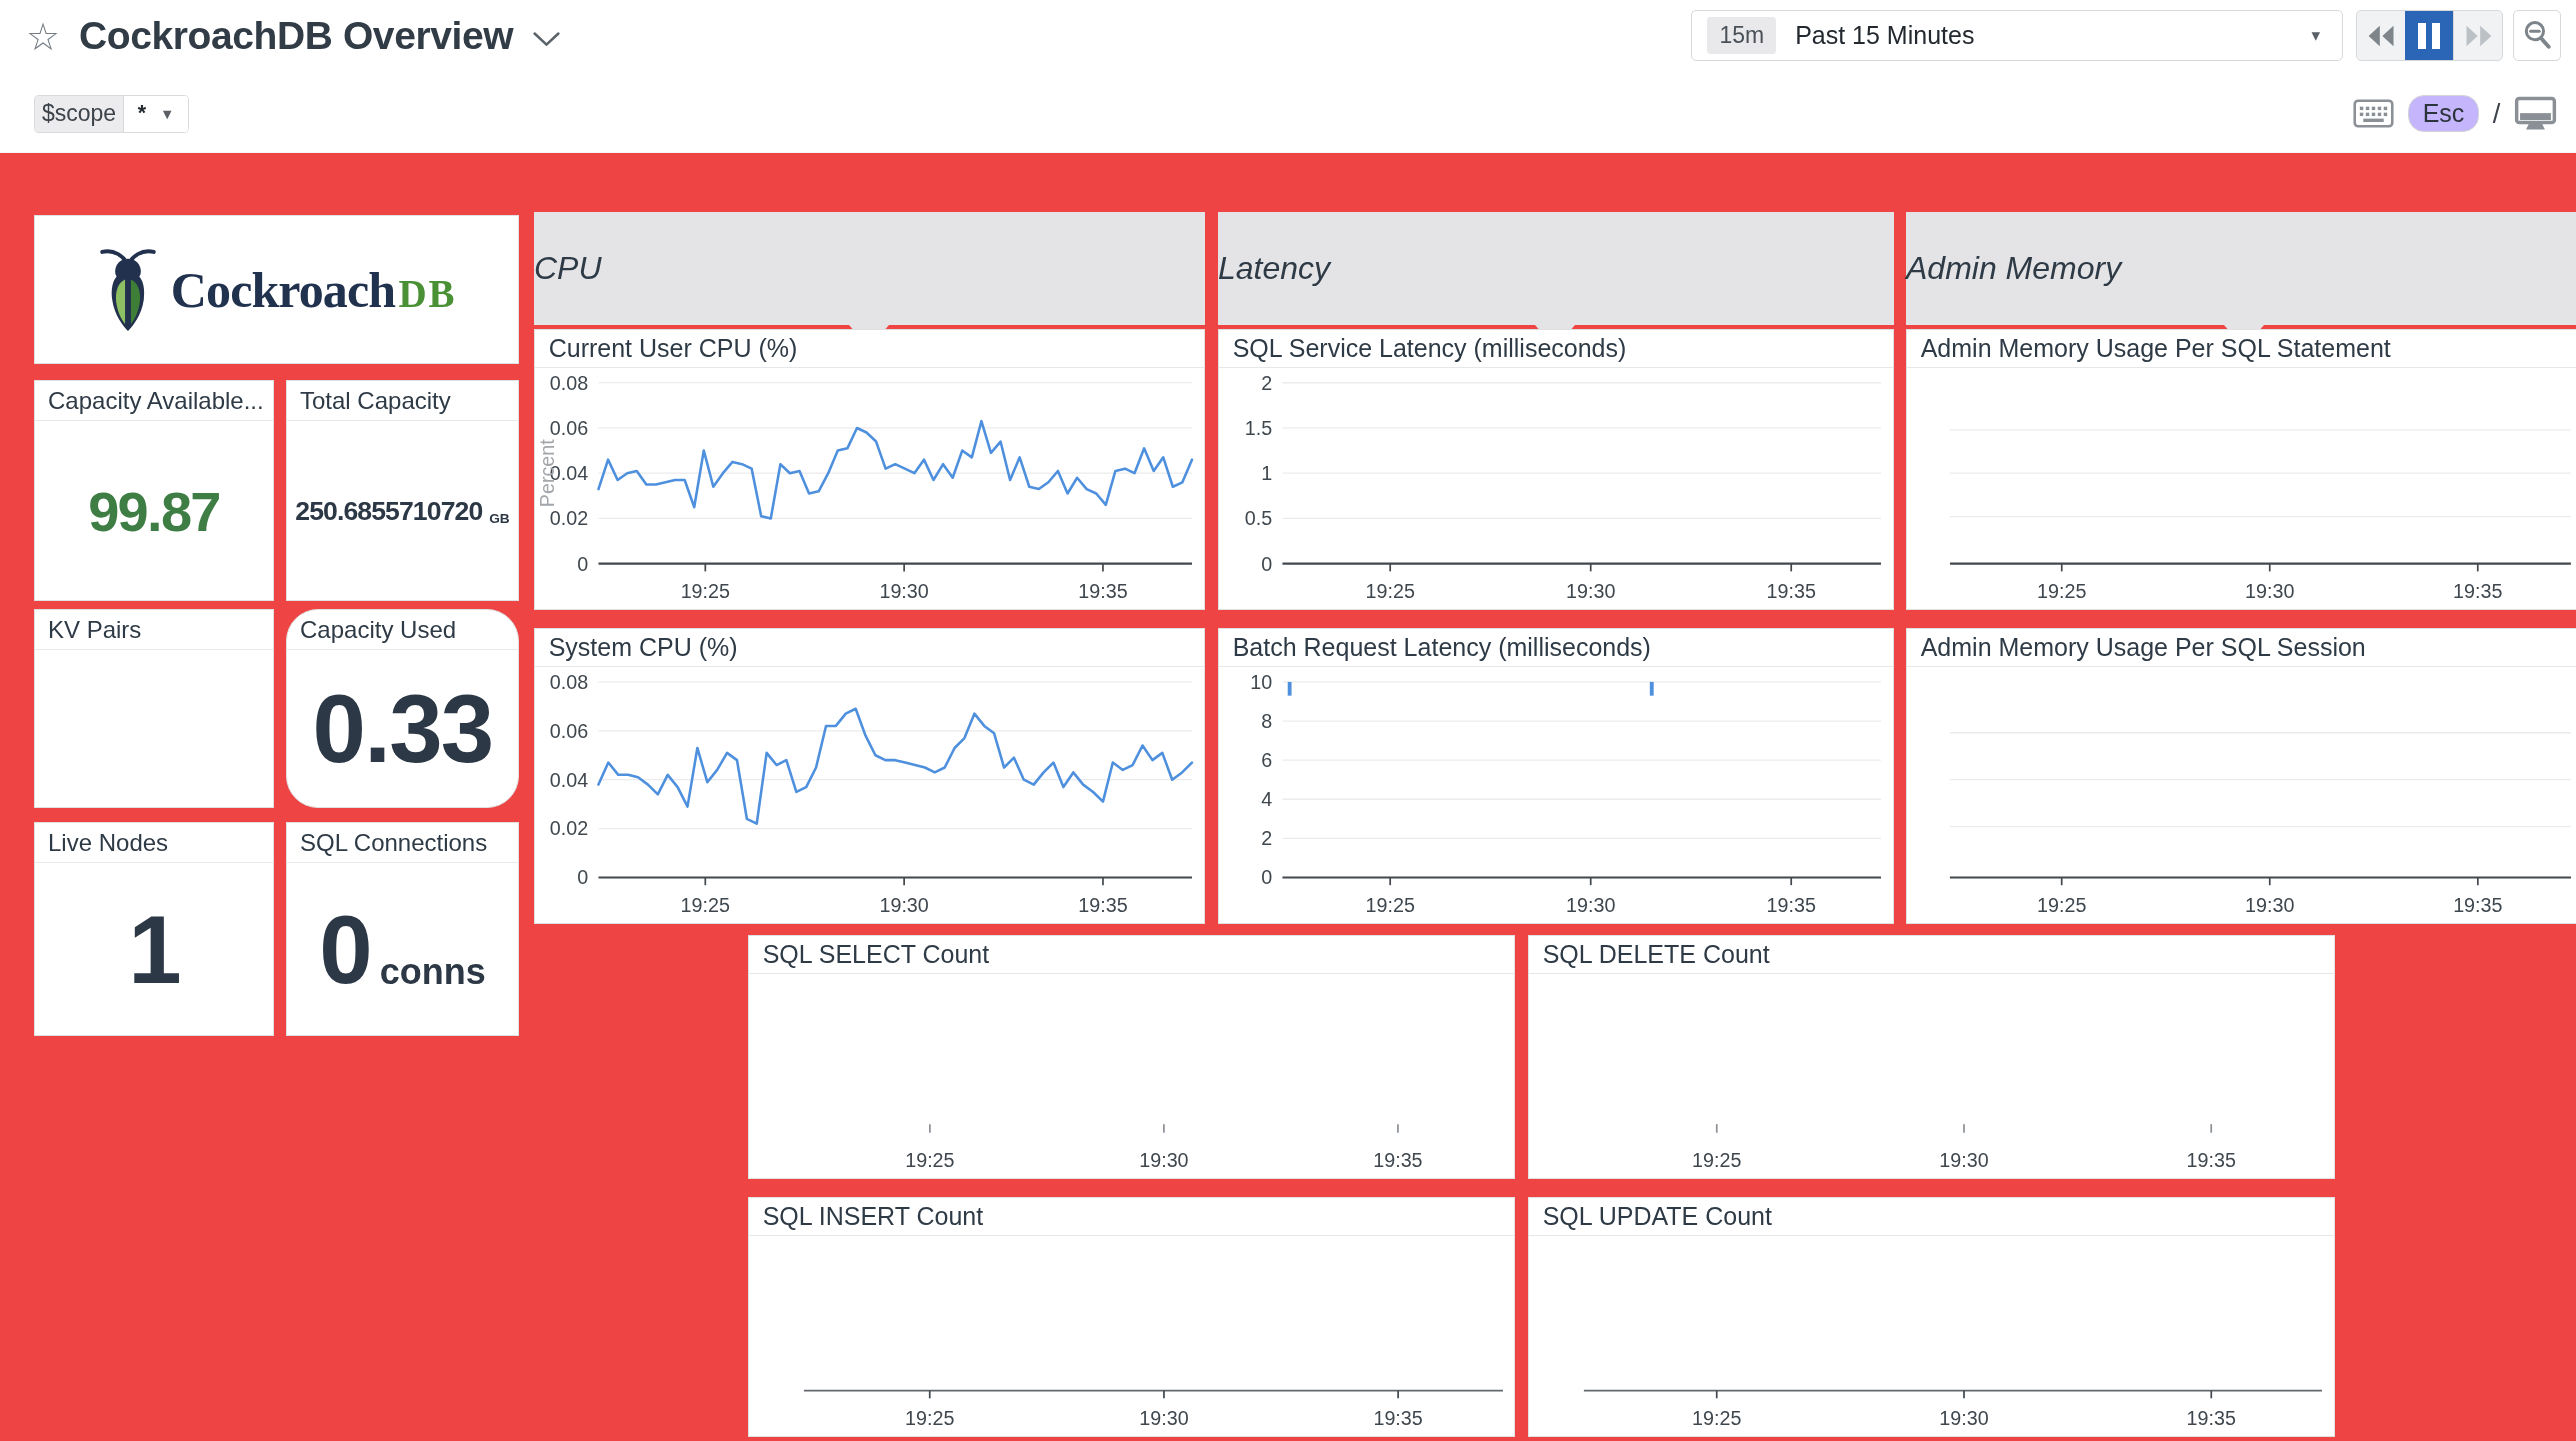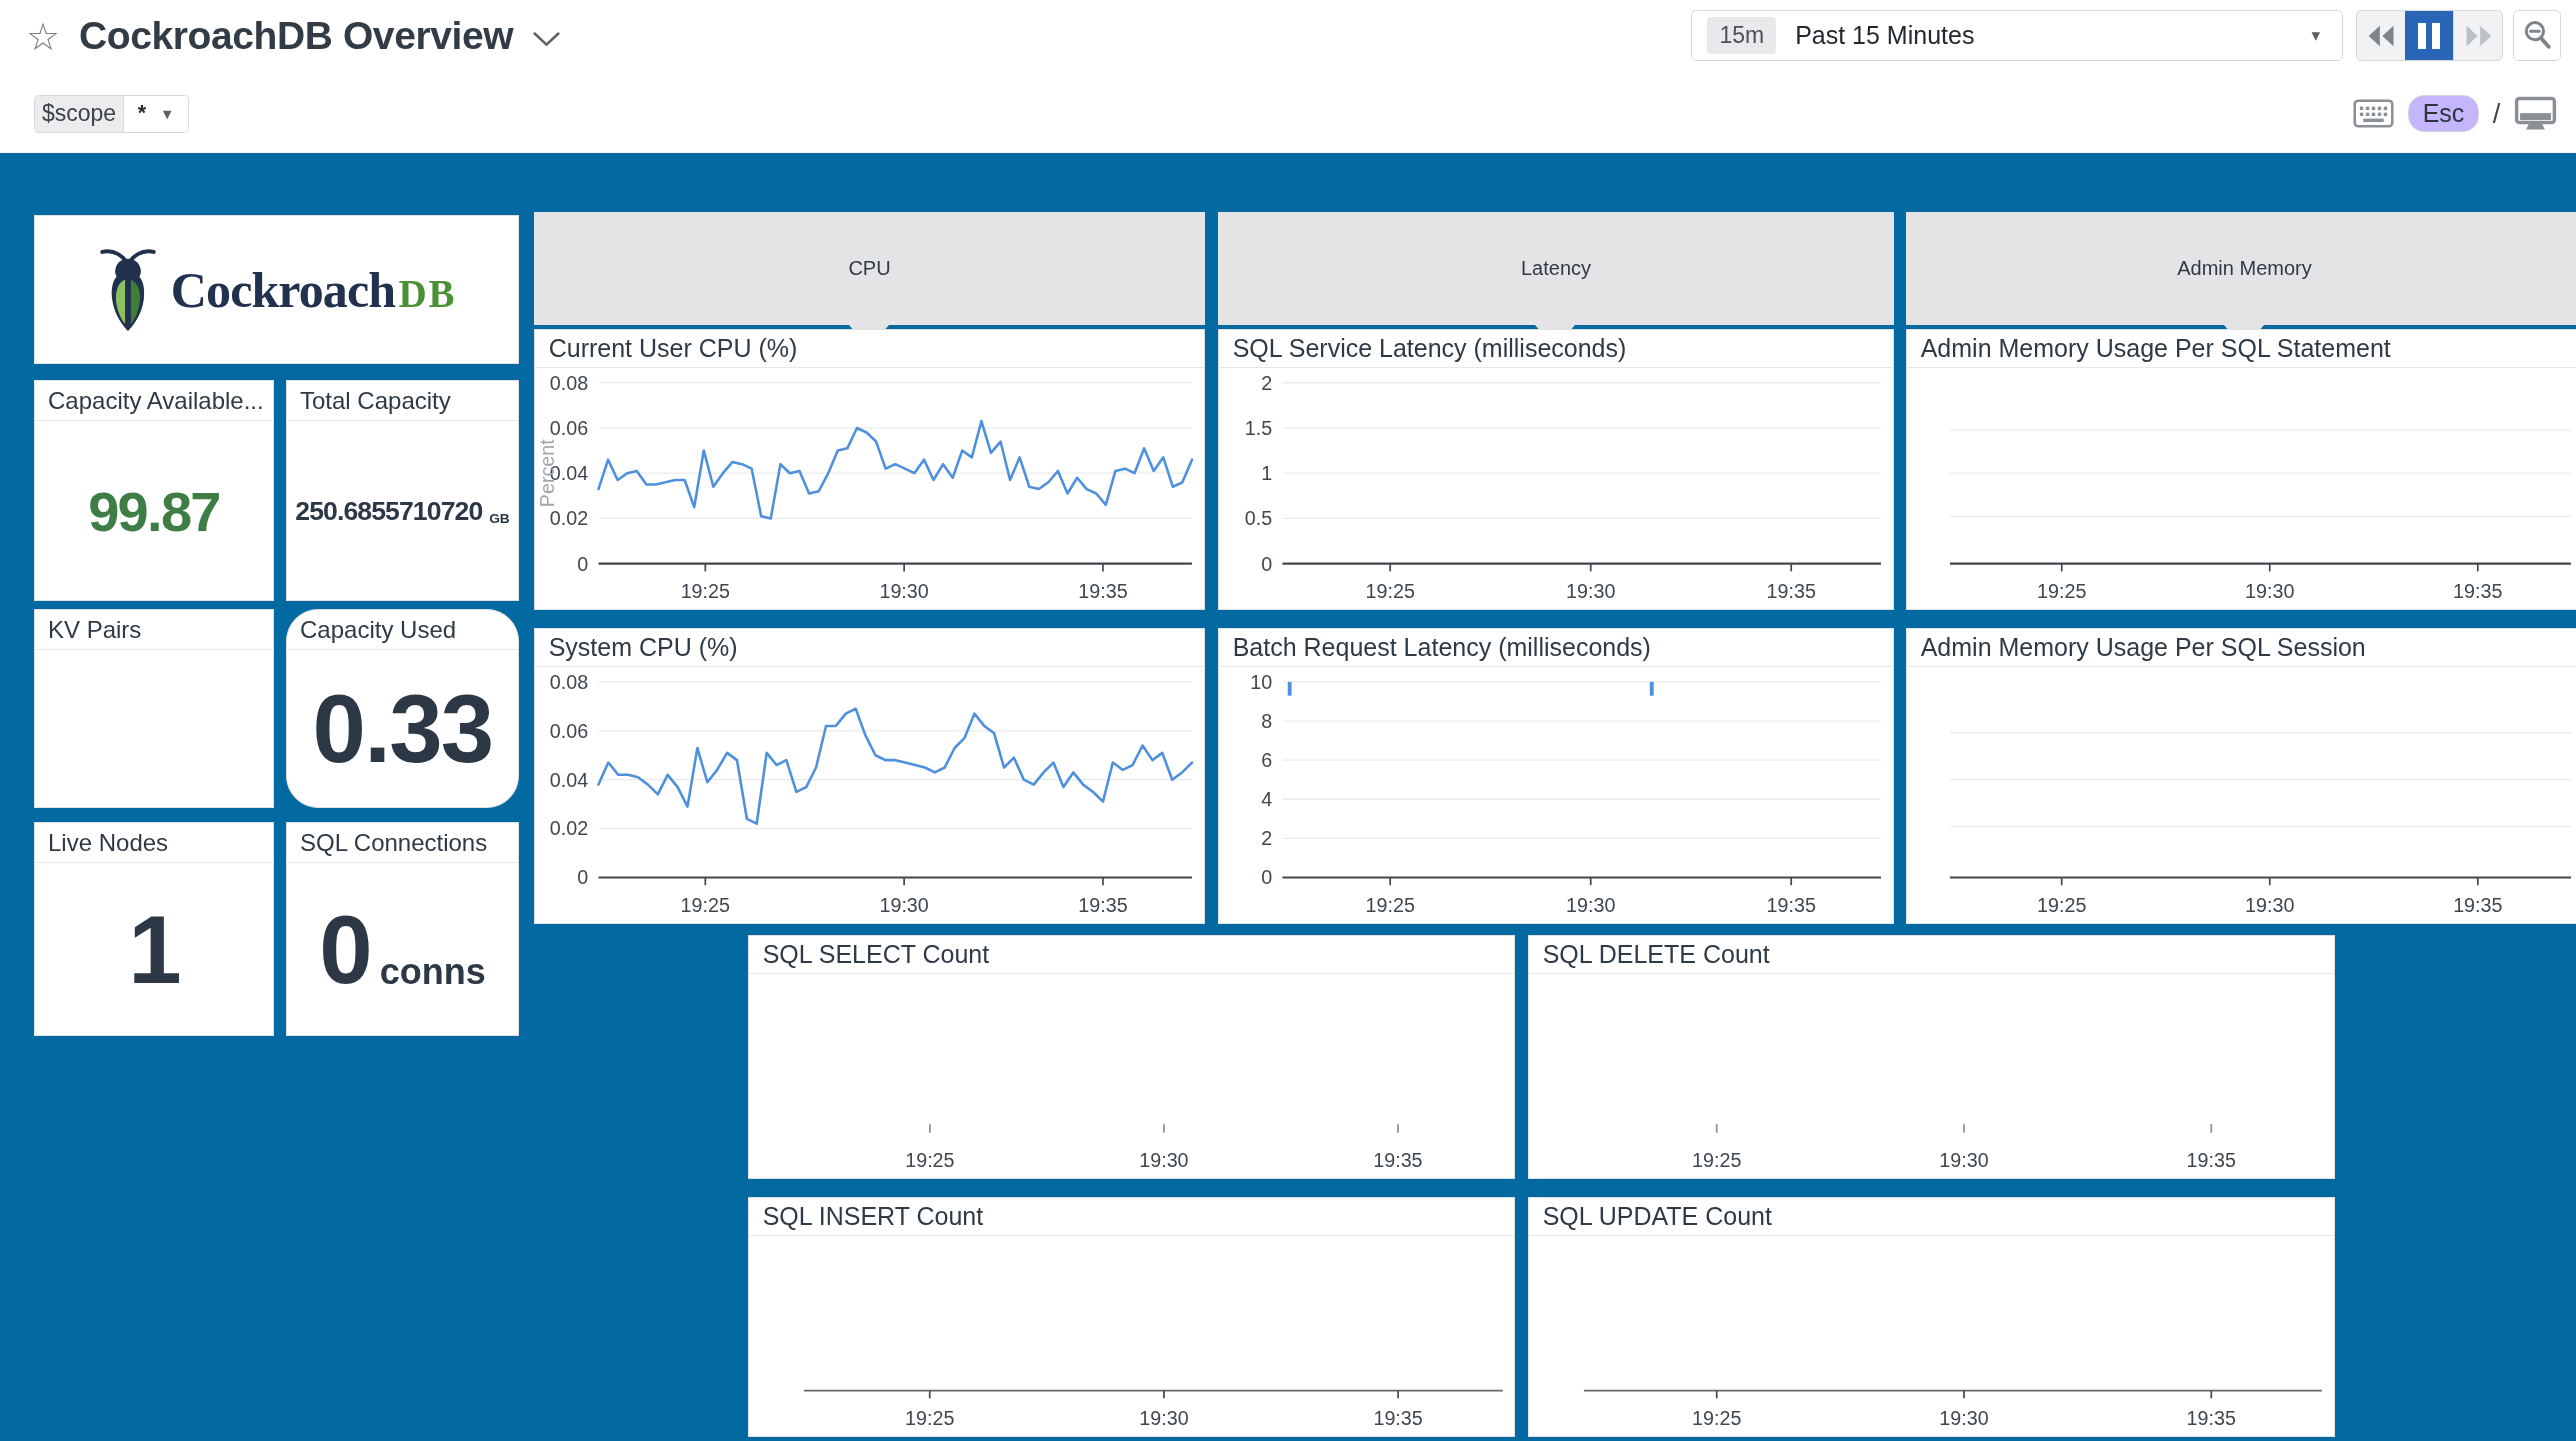--- a/index.html
+++ b/index.html
@@ -36,43 +36,43 @@
   .scope-name { background:#ececee; padding:0 7px; font-size:23px; color:#3c434a; display:flex; align-items:center; }
   .scope-val  { background:#fff; padding:0 13.7px; font-size:21.4px; font-weight:700; color:#23292f;
                 display:flex; align-items:center; gap:13.7px; border-left:0.9px solid #d8d9db; }
   .scope-caret { font-size:14.6px; color:#5a6066; font-weight:400; }
   .right-tools { position:absolute; right:19px; top:8.6px; height:48px; display:flex; align-items:center; gap:13.7px; }
   .esc-key { border:0.9px solid #d4d5d7; border-radius:16px; background:#c4b5fd; padding:3.4px 13.7px;
              font-size:25px; color:#2c343b; cursor:pointer; }
   .slash-sep { font-size:27.4px; color:#3c434a; }
 
   
-  .dashboard { position:absolute; left:0; top:153px; width:2576px; height:1289px; background:#0369a1; }
+  .dashboard { position:absolute; left:0; top:153px; width:2576px; height:1289px; background:#ef4444; }
   .card { position:absolute; background:#fff; border:0.9px solid #dfe0e2; }
 
   .logo-card { left:34px; top:62px; width:485px; height:149px; display:flex; align-items:center; justify-content:center; gap:12px; }
   .logo-word { font-family:"Liberation Serif", serif; font-weight:700; font-size:50px; color:#21324e; letter-spacing:-0.9px; }
   .logo-suffix { font-family:"Liberation Serif", serif; font-weight:700; font-size:39px; color:#4a9136; margin-left:3.4px; letter-spacing:1.7px; }
 
   .stat-card .stat-title { height:40px; display:flex; align-items:center; padding:0 13px; font-size:24px; color:#2e3a45;
                            border-bottom:0.9px solid #e7e8ea; white-space:nowrap; overflow:hidden; }
   .stat-body { position:absolute; left:0; right:0; top:41px; bottom:0; display:flex; align-items:center; justify-content:center; }
   .stat-value { font-weight:700; letter-spacing:-1.7px; }
   .suffix-sm { font-size:13.7px; font-weight:700; letter-spacing:0; margin-left:6.9px; transform:translateY(6.9px); display:inline-block; }
   .suffix-lg { font-size:36px; font-weight:700; letter-spacing:0; margin-left:9px; transform:translateY(22px); display:inline-block; }
 
   .s1 { left:34px;  top:227px; width:240px; height:221px; } .s1 .stat-value { font-size:56px; }
   .s2 { left:286px; top:227px; width:233px; height:221px; } .s2 .stat-value { font-size:26.6px; letter-spacing:-0.9px; }
   .s3 { left:34px;  top:456px; width:240px; height:199px; } .s3 .stat-value { font-size:96px; }
   .s4 { left:286px; top:456px; width:233px; height:199px;border-radius:32px; } .s4 .stat-value { font-size:96px; }
   .s5 { left:34px;  top:669px; width:240px; height:214px; } .s5 .stat-value { font-size:96px; }
   .s6 { left:286px; top:669px; width:233px; height:214px; } .s6 .stat-value { font-size:96px; }
 
-  .group-hdr { position:absolute; height:113px; background:#e4e4e6; display:flex; align-items:center; justify-content:center;
-               font-size:20px; color:#2e3a45; cursor:pointer; }
+  .group-hdr { position:absolute; height:113px; background:#e4e4e6; display:flex; align-items:center; justify-content:flex-start;
+               font-size:32px; color:#2e3a45; cursor:pointer;font-style:italic; }
   .g-cpu { left:534px; top:59px; width:671px; }
   .g-lat { left:1218px; top:59px; width:676px; }
   .g-adm { left:1906px; top:59px; width:677px; }
   .notch-down { position:absolute; top:113px; left:50%; margin-left:-20.6px; width:0; height:0;
                 border-left:20.6px solid transparent; border-right:20.6px solid transparent; border-top:23px solid #e4e4e6; }
   .ops-box { position:absolute; left:534px; top:782px; width:199px; height:480px; background:#e4e4e6; cursor:pointer; }
   .ops-label { position:absolute; top:36px; width:100%; text-align:center; font-size:24px; color:#2e3a45; }
   .notch-right { position:absolute; left:198px; top:220px; width:0; height:0;
                  border-top:20.6px solid transparent; border-bottom:20.6px solid transparent; border-left:23px solid #e4e4e6; }
 

